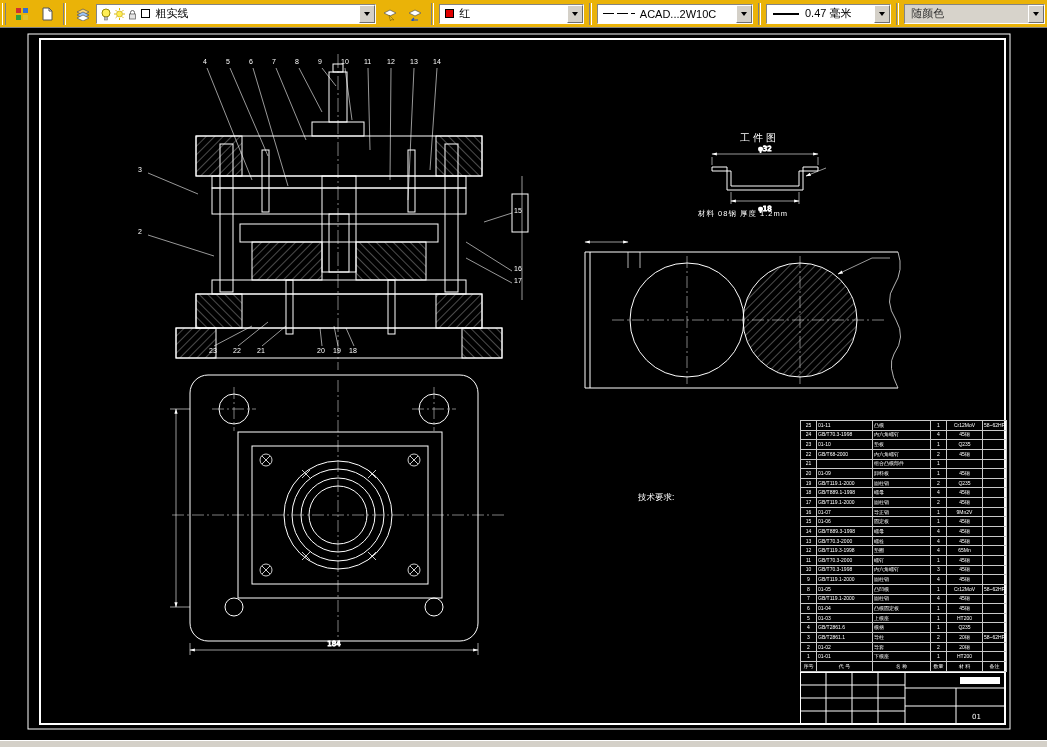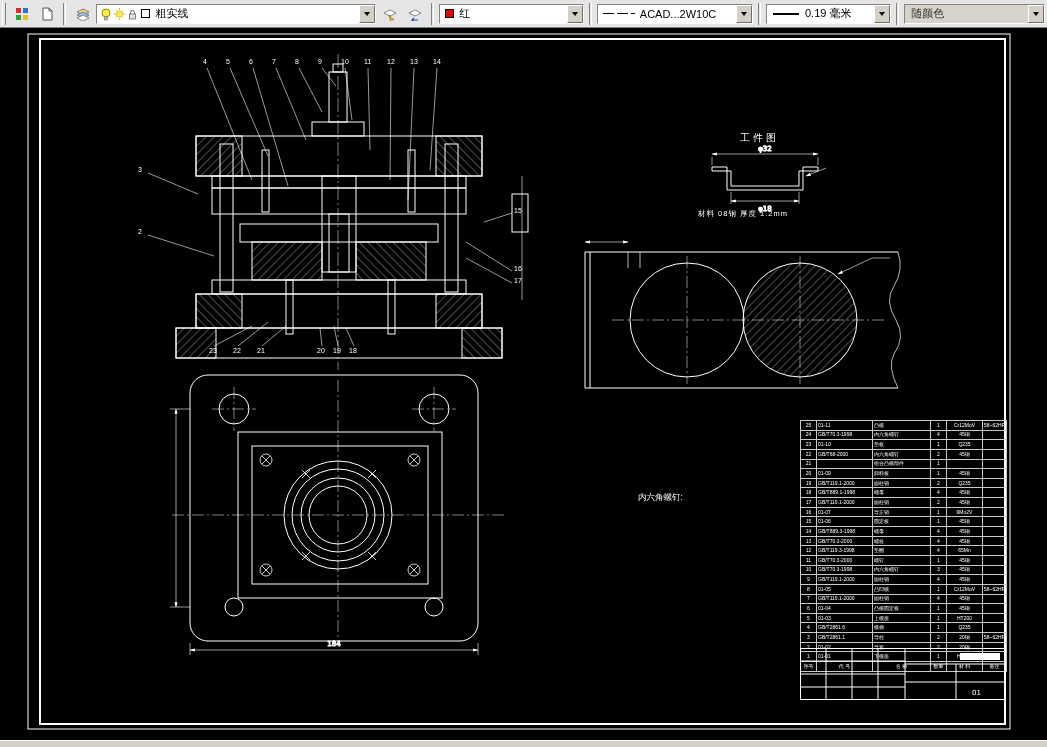--- a/index.html
+++ b/index.html
@@ -1,19 +1,19 @@
 <!DOCTYPE html>
 <html><head>
 <meta charset="utf-8">
 <style>
   *{margin:0;padding:0;box-sizing:border-box}
   html,body{width:1047px;height:747px;overflow:hidden;background:#000;
     font-family:"Liberation Sans","DejaVu Sans",sans-serif}
   
-  .toolbar{position:absolute;left:0;top:0;width:1047px;height:28px;background:#e5e5e5;
+  .toolbar{position:absolute;left:0;top:0;width:1047px;height:28px;background:#eab308;
     border-bottom:1px solid #808080;display:flex;align-items:center;gap:2px;padding:12px 2px;z-index:5}
   .grip{width:4px;height:22px;border-left:1px solid #fff;border-right:1px solid #808080;margin-right:2px}
   .tb-btn{width:24px;height:24px;background:transparent;border:1px solid transparent;
     display:flex;align-items:center;justify-content:center;cursor:default}
   .tb-sep{width:3px;height:22px;border-left:1px solid #808080;border-right:1px solid #fff;margin:0 3px}
   .combo{height:20px;background:#fff;border:1px solid;border-color:#848484 #fdfdfd #fdfdfd #848484;
     display:flex;align-items:center;font-size:11px;color:#000;padding-left:3px;overflow:hidden}
   .combo .txt{flex:1;overflow:hidden;white-space:nowrap;padding-left:3px}
   .arrow-btn{width:16px;height:18px;background:#d4d0c8;border:1px solid;border-color:#fff #6e6e6e #6e6e6e #fff;
     display:flex;align-items:center;justify-content:center;margin-left:auto;flex:none}
@@ -34,21 +34,21 @@
   .wp-note{left:698px;top:181px;font-size:7.5px;letter-spacing:1px}
   .tech{left:638px;top:464px;font-size:7.5px;line-height:10px}
   .tech-title{font-size:8.5px;margin-bottom:1px}
   .callout{position:absolute;font-size:7px;color:#fff}
   
   .bom{position:absolute;left:800px;top:392px;width:206px;height:252px;border-collapse:collapse;
     table-layout:fixed;color:#fff;font-size:5px}
   .bom td{border:1px solid #c9c9c9;padding:0 1px;overflow:hidden;white-space:nowrap;
     height:8.7px;line-height:7px;text-align:center}
   .bom td.l{text-align:left}
-  .titleblock{position:absolute;left:800px;top:620px;width:206px;height:52px}
+  .titleblock{position:absolute;left:800px;top:644px;width:206px;height:52px}
   .bottombar{position:absolute;left:0;top:740px;width:1047px;height:7px;background:#d4d0c8;border-top:1px solid #fff}
   svg text{fill:#fff;font-size:7px;font-family:"DejaVu Sans",sans-serif}
 </style>
 </head>
 <body>
 
 <div class="toolbar">
   <div class="grip"></div>
 
   <button class="tb-btn">
@@ -139,21 +139,21 @@
     <span class="txt">ACAD...2W10C</span>
     <span class="arrow-btn">
         <span class="tri"></span>
       </span>
   </div>
 
   <div class="tb-sep"></div>
 
   <div class="combo lw-combo">
     <span class="lw-glyph"></span>
-    <span class="txt">0.19 毫米</span>
+    <span class="txt">0.47 毫米</span>
     <span class="arrow-btn">
         <span class="tri"></span>
       </span>
   </div>
 
   <div class="tb-sep"></div>
 
   <div class="combo ps-combo">
     <span class="txt">随颜色</span>
     <span class="arrow-btn">
@@ -322,21 +322,21 @@
           <line x1="170" y1="579" x2="190" y2="579"></line>
     </g>
     <text x="334" y="618" text-anchor="middle">184</text>
   </g>
 </svg>
 
   <div class="ov wp-title">工件图</div>
   <div class="ov wp-note">材料  08钢    厚度 1.2mm</div>
 
   <div class="ov tech">
-    <div class="tech-title">内六角螺钉:</div>
+    <div class="tech-title">技术要求:</div>
   </div>
 
   <div id="callouts">
       <span class="callout" style="left: 203px; top: 30px;">4</span>
       <span class="callout" style="left: 226px; top: 30px;">5</span>
       <span class="callout" style="left: 249px; top: 30px;">6</span>
       <span class="callout" style="left: 272px; top: 30px;">7</span>
       <span class="callout" style="left: 295px; top: 30px;">8</span>
       <span class="callout" style="left: 318px; top: 30px;">9</span>
       <span class="callout" style="left: 341px; top: 30px;">10</span>

